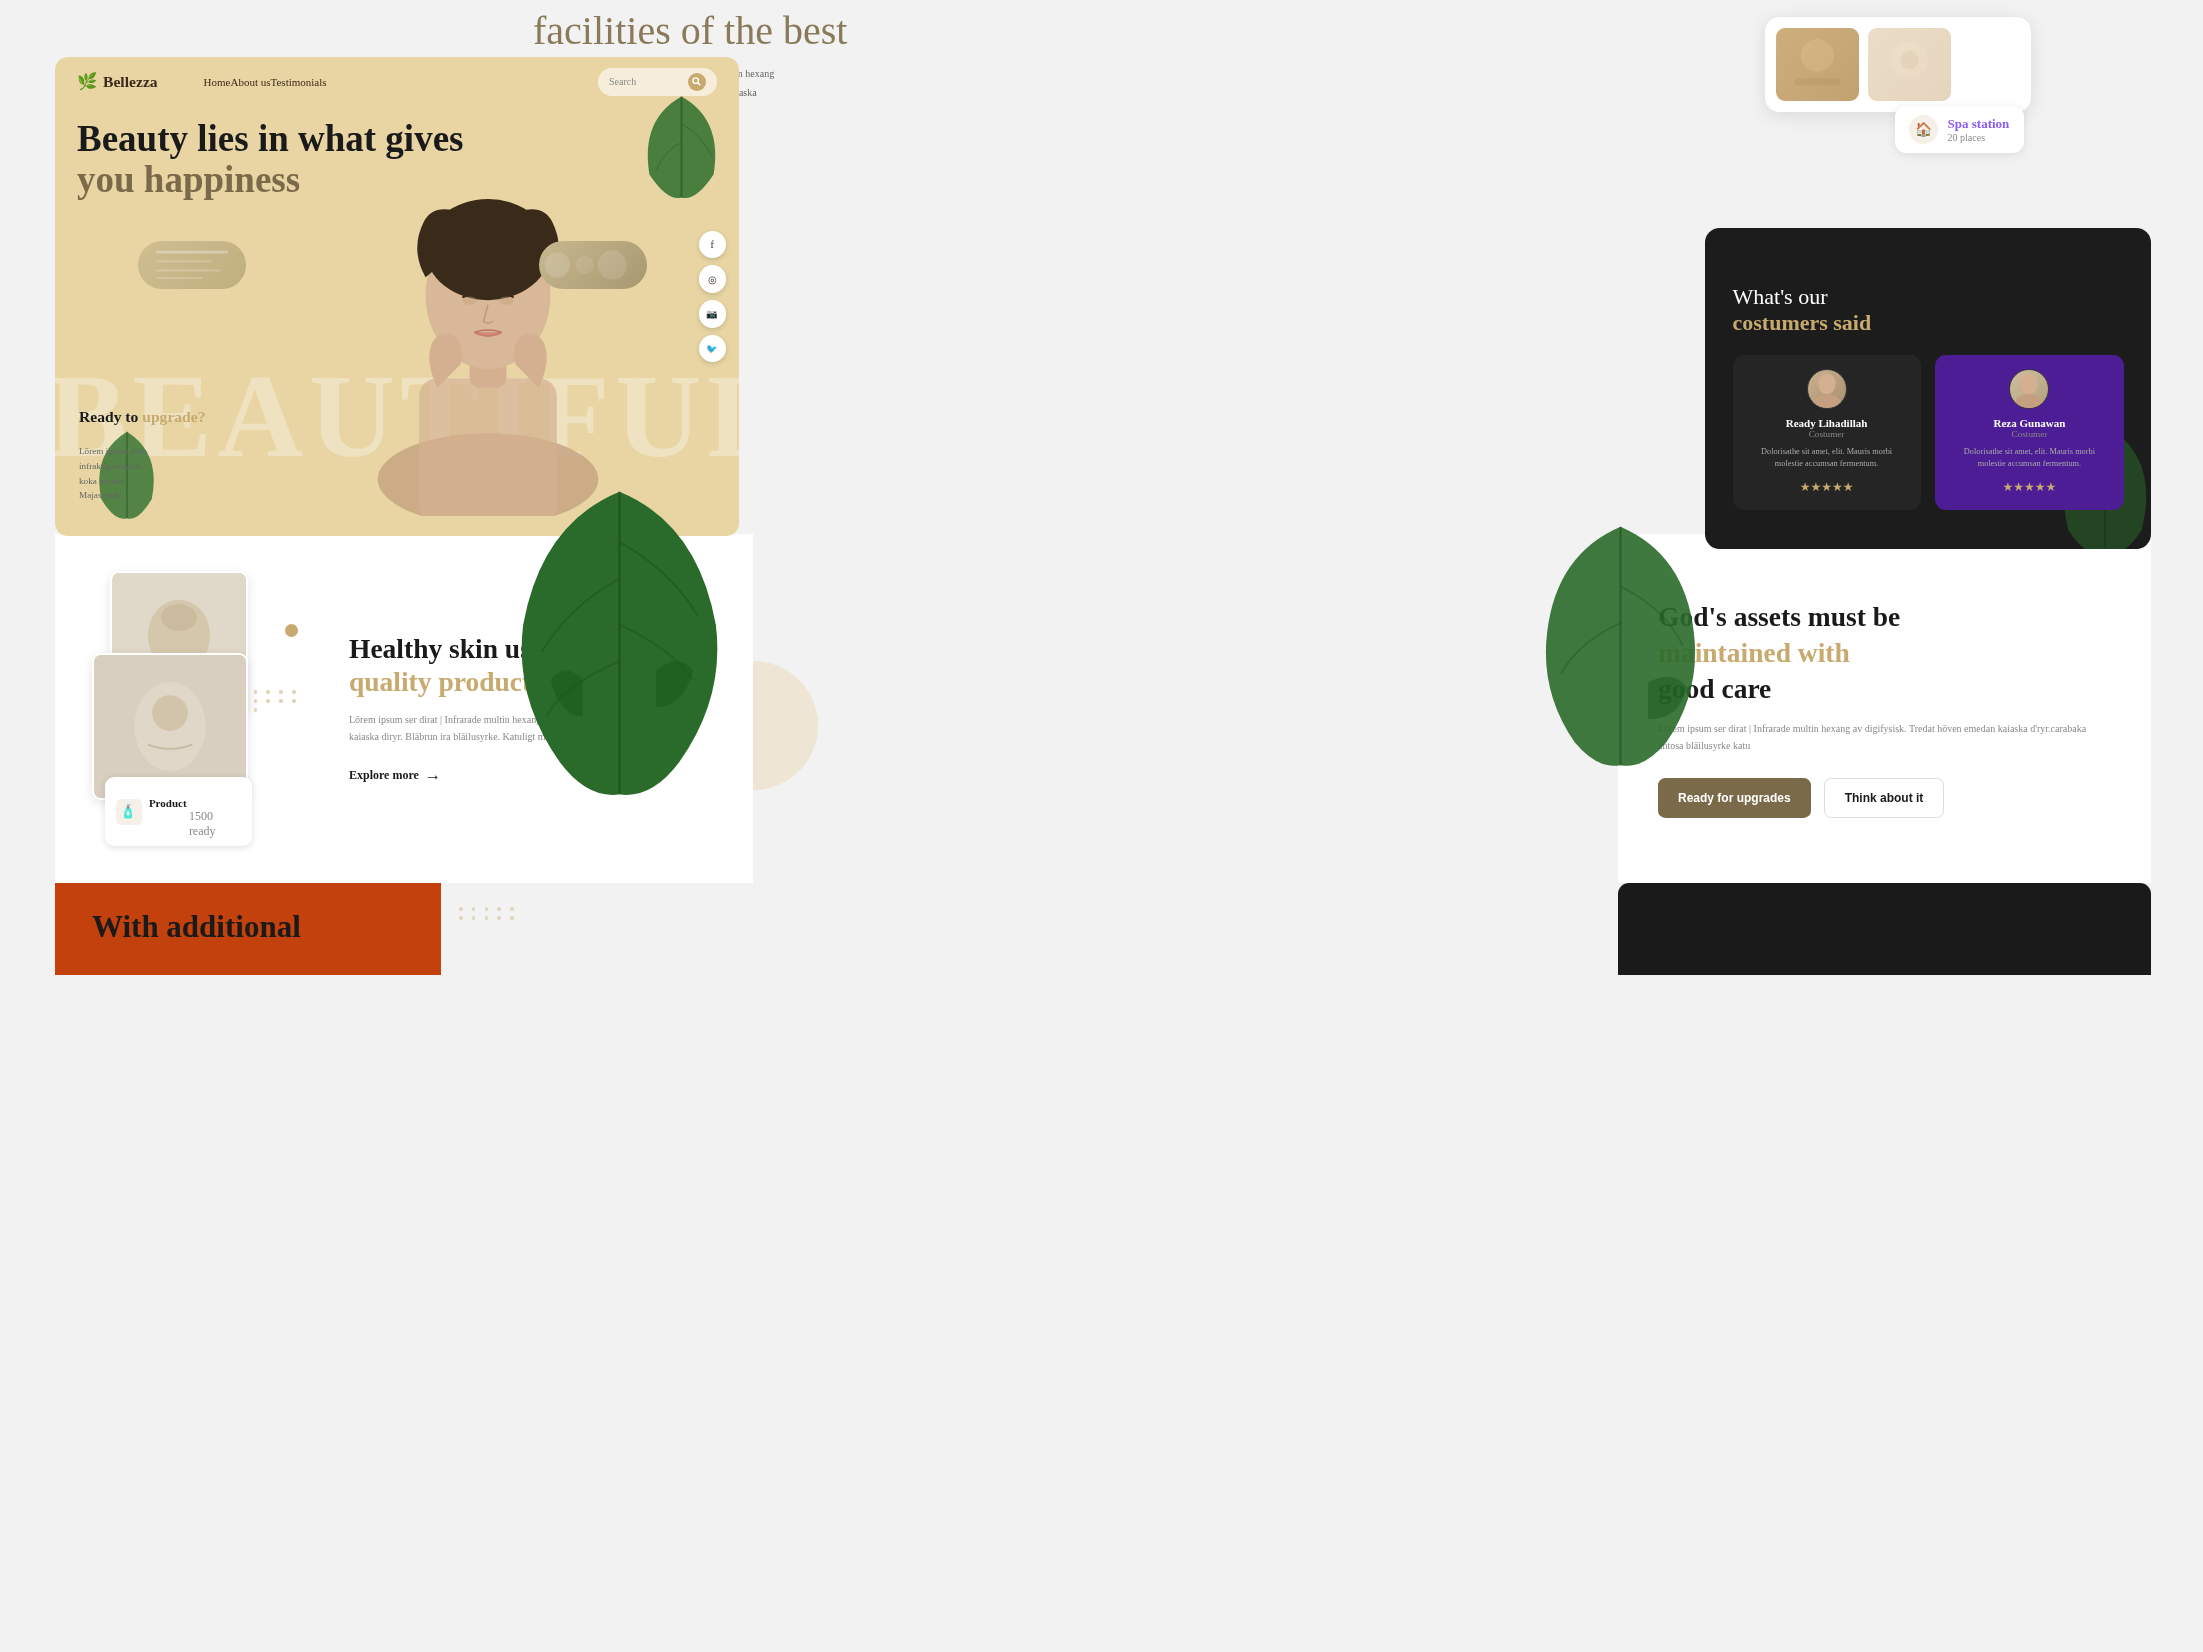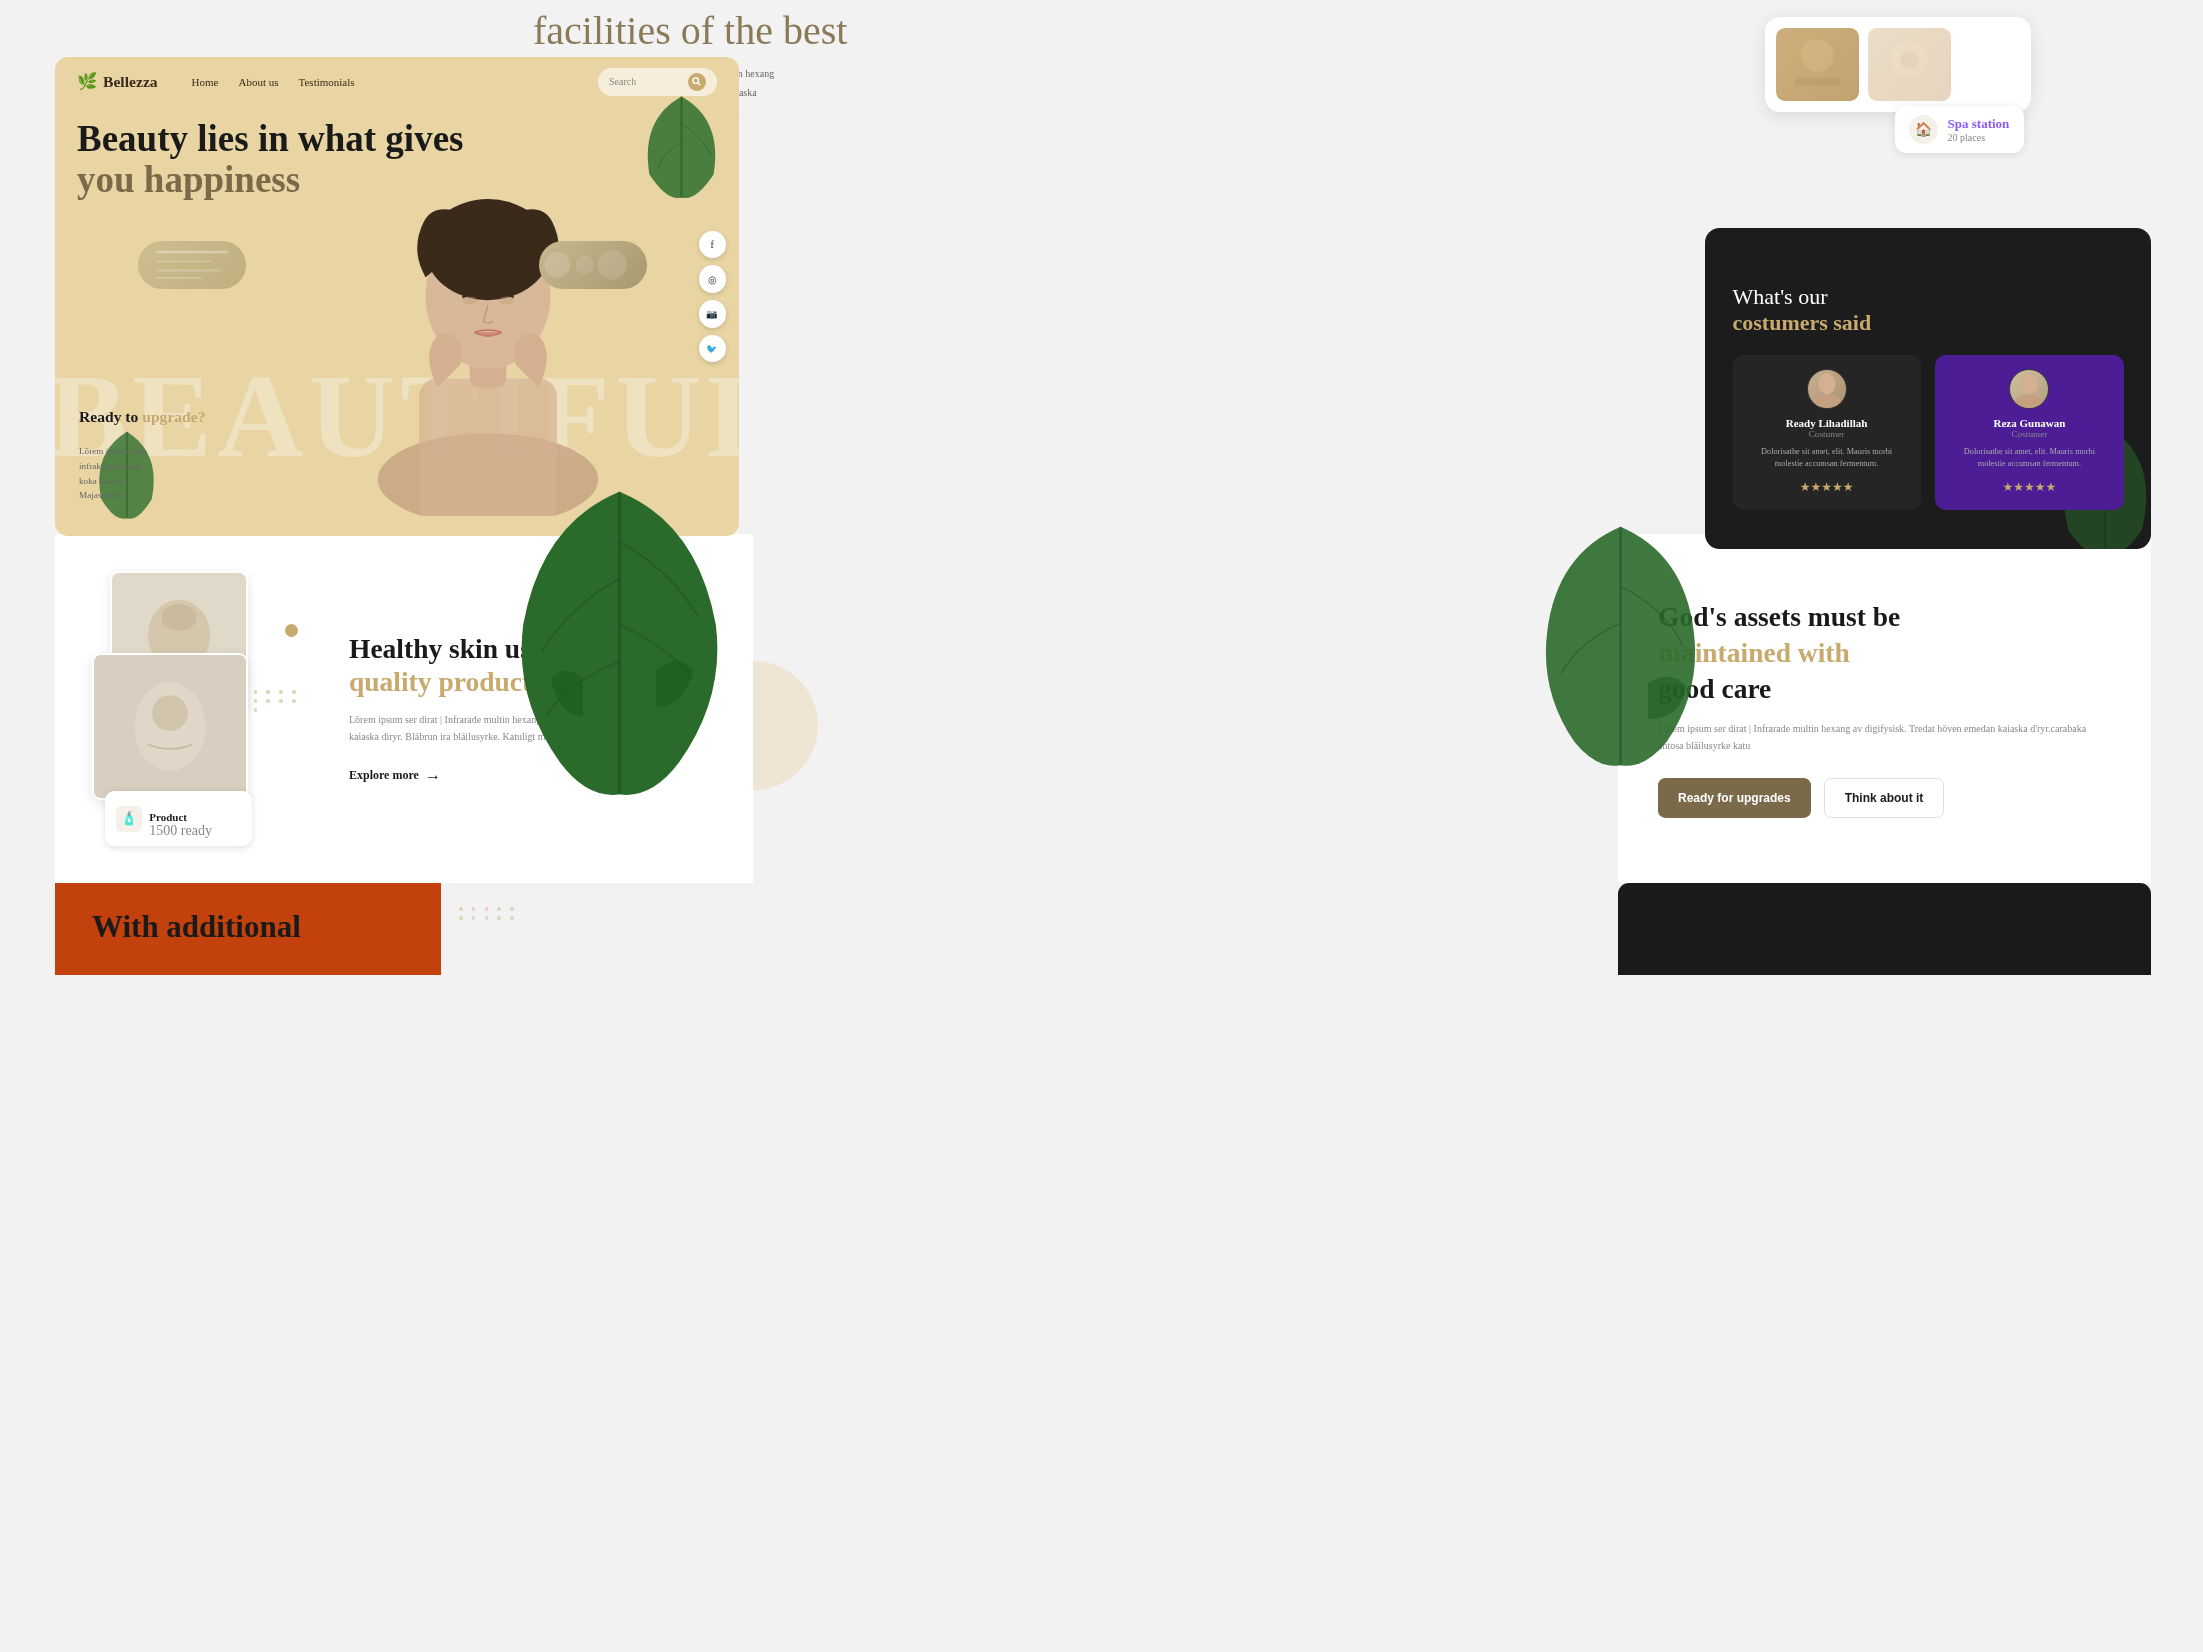--- a/index.html
+++ b/index.html
@@ -75,21 +75,21 @@
       <path d="M38,2 Q75,25 65,75 Q50,100 38,96 Q25,100 10,75 Q0,25 38,2Z" fill="#2d6e2d" opacity="0.8"></path>
       <path d="M38,2 Q38,50 38,96" stroke="#1a4a1a" stroke-width="1.5" fill="none" opacity="0.5"></path>
     </svg>
   </div>
 
   <div style="position:absolute;top:0;left:0;right:0;height:50px;display:flex;align-items:center;padding:0 22px;gap:26px;z-index:10;">
     <div style="display:flex;align-items:center;gap:5.5px;">
       <span style="font-size:16.5px;color:#5a7a3a;">🌿</span>
       <span style="font-size:15.6px;font-weight:700;color:#3a2a1a;font-family:Georgia,serif;">Bellezza</span>
     </div>
-    <div style="display:flex;gap:20px;margin-left:8px;">
+    <div style="display:flex;margin-left:20px;">
       <a style="font-size:11px;color:#3a2a1a;text-decoration:none;">Home</a>
       <a style="font-size:11px;color:#3a2a1a;text-decoration:none;">About us</a>
       <a style="font-size:11px;color:#3a2a1a;text-decoration:none;">Testimonials</a>
     </div>
     <div style="margin-left:auto;background:rgba(255,255,255,0.6);border-radius:18.4px;padding:4.6px 11px;display:flex;align-items:center;gap:5.5px;width:119px;">
       <span style="font-size:10px;color:#888;flex:1;">Search</span>
       <div style="width:18.4px;height:18.4px;background:#c8a96e;border-radius:50%;display:flex;align-items:center;justify-content:center;">
         <svg width="9.2" height="9.2" viewBox="0 0 10 10">
             <circle cx="4" cy="4" r="3" stroke="white" stroke-width="1.5" fill="none"></circle>
             <line x1="6.5" y1="6.5" x2="9" y2="9" stroke="white" stroke-width="1.5"></line>
@@ -257,21 +257,21 @@
         <ellipse cx="85" cy="80" rx="40" ry="50" fill="#e8e0d0" opacity="0.5"></ellipse>
         <circle cx="85" cy="65" r="20" fill="#c8b898" opacity="0.6"></circle>
         <path d="M60,100 Q85,110 110,100" stroke="#b0a080" stroke-width="2" fill="none" opacity="0.5"></path>
       </svg>
     </div>
 
     <div style="position:absolute;bottom:0px;left:13px;width:147px;background:white;border-radius:9.2px;padding:7.3px 11px;display:flex;align-items:center;gap:7.3px;box-shadow:0 1.8px 7.3px rgba(0,0,0,0.12);z-index:10;">
       <div style="width:26px;height:26px;background:#f5f0e8;border-radius:5.5px;display:flex;align-items:center;justify-content:center;font-size:13px;">🧴</div>
       <div>
         <div style="font-size:11px;font-weight:700;color:#1a1a1a;margin-top:12px;">Product</div>
-        <div style="font-size:14px;color:#888;">1500 ready</div>
+        <div style="font-size:12px;color:#888;margin-left:40px;">1500 ready</div>
       </div>
     </div>
 
     <div style="position:absolute;top:119px;right:3.7px;display:grid;grid-template-columns:repeat(4,7.3px);gap:5.5px;">
       <div style="width:3.7px;height:3.7px;border-radius:50%;background:#c8a96e;opacity:0.5;"></div>
       <div style="width:3.7px;height:3.7px;border-radius:50%;background:#c8a96e;opacity:0.5;"></div>
       <div style="width:3.7px;height:3.7px;border-radius:50%;background:#c8a96e;opacity:0.5;"></div>
       <div style="width:3.7px;height:3.7px;border-radius:50%;background:#c8a96e;opacity:0.5;"></div>
       <div style="width:3.7px;height:3.7px;border-radius:50%;background:#c8a96e;opacity:0.5;"></div>
       <div style="width:3.7px;height:3.7px;border-radius:50%;background:#c8a96e;opacity:0.5;"></div>

